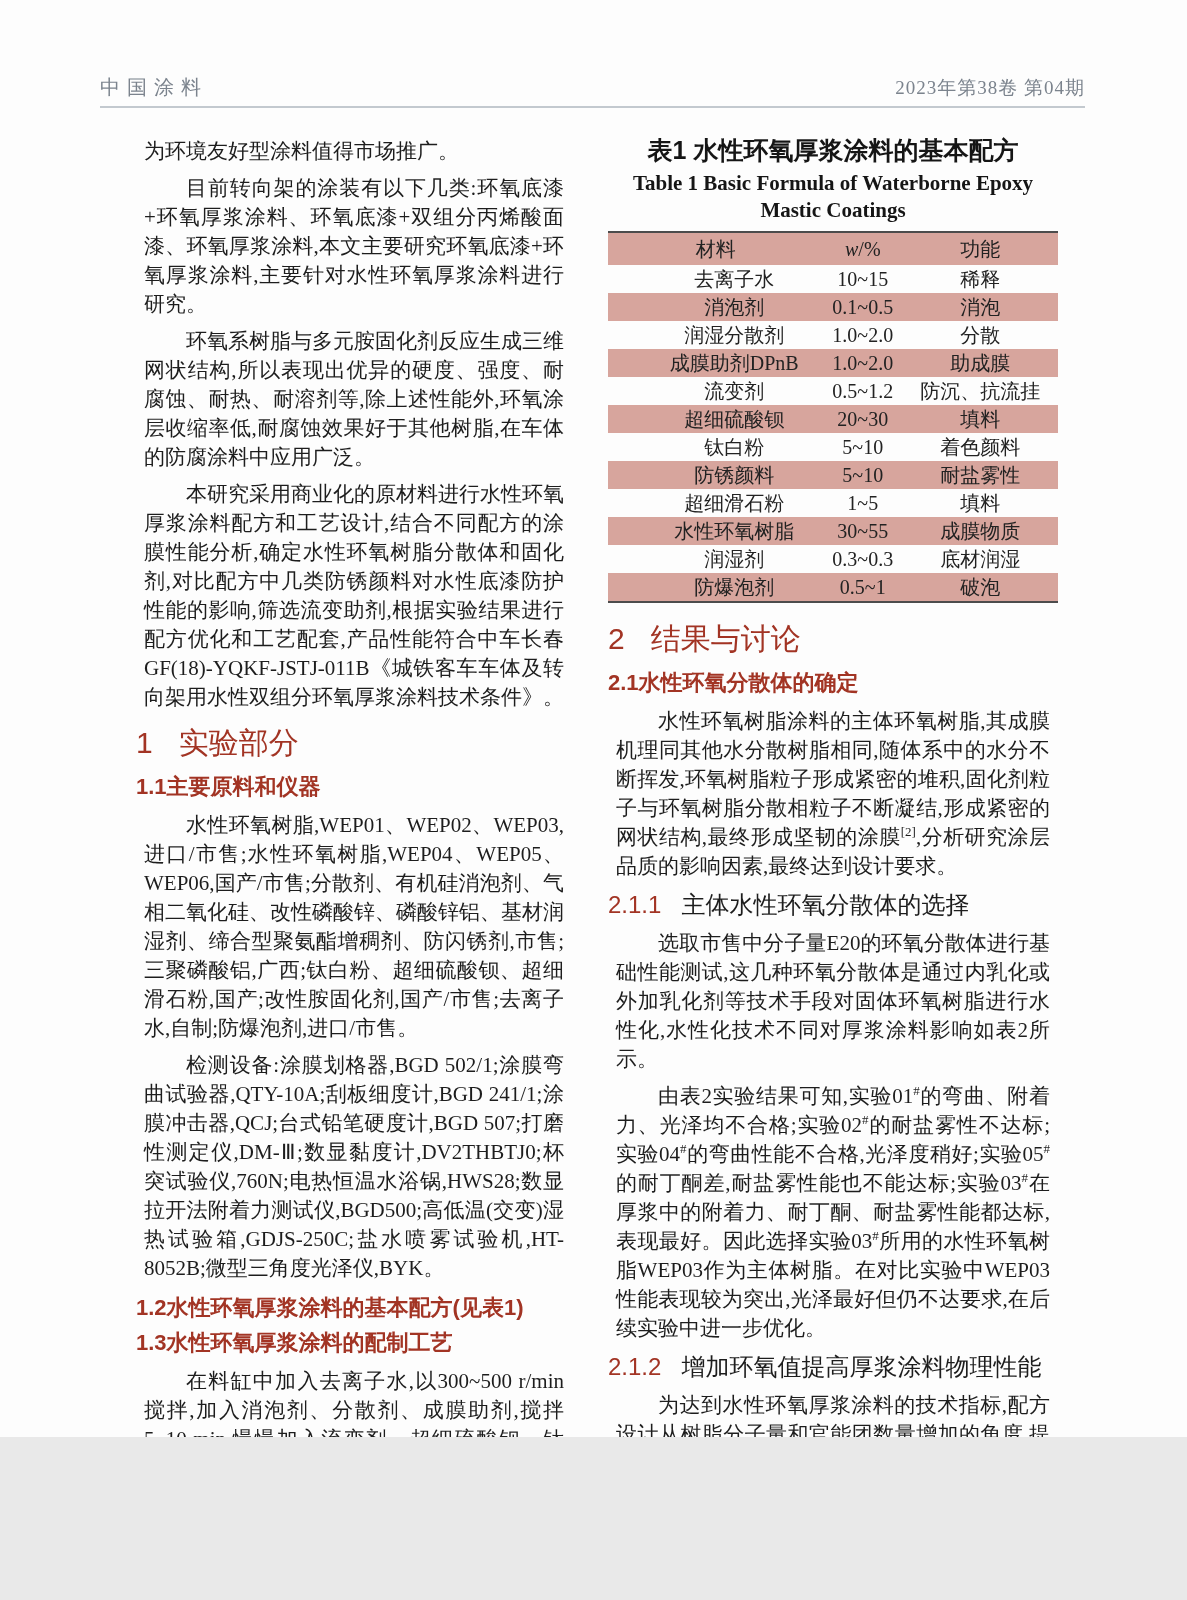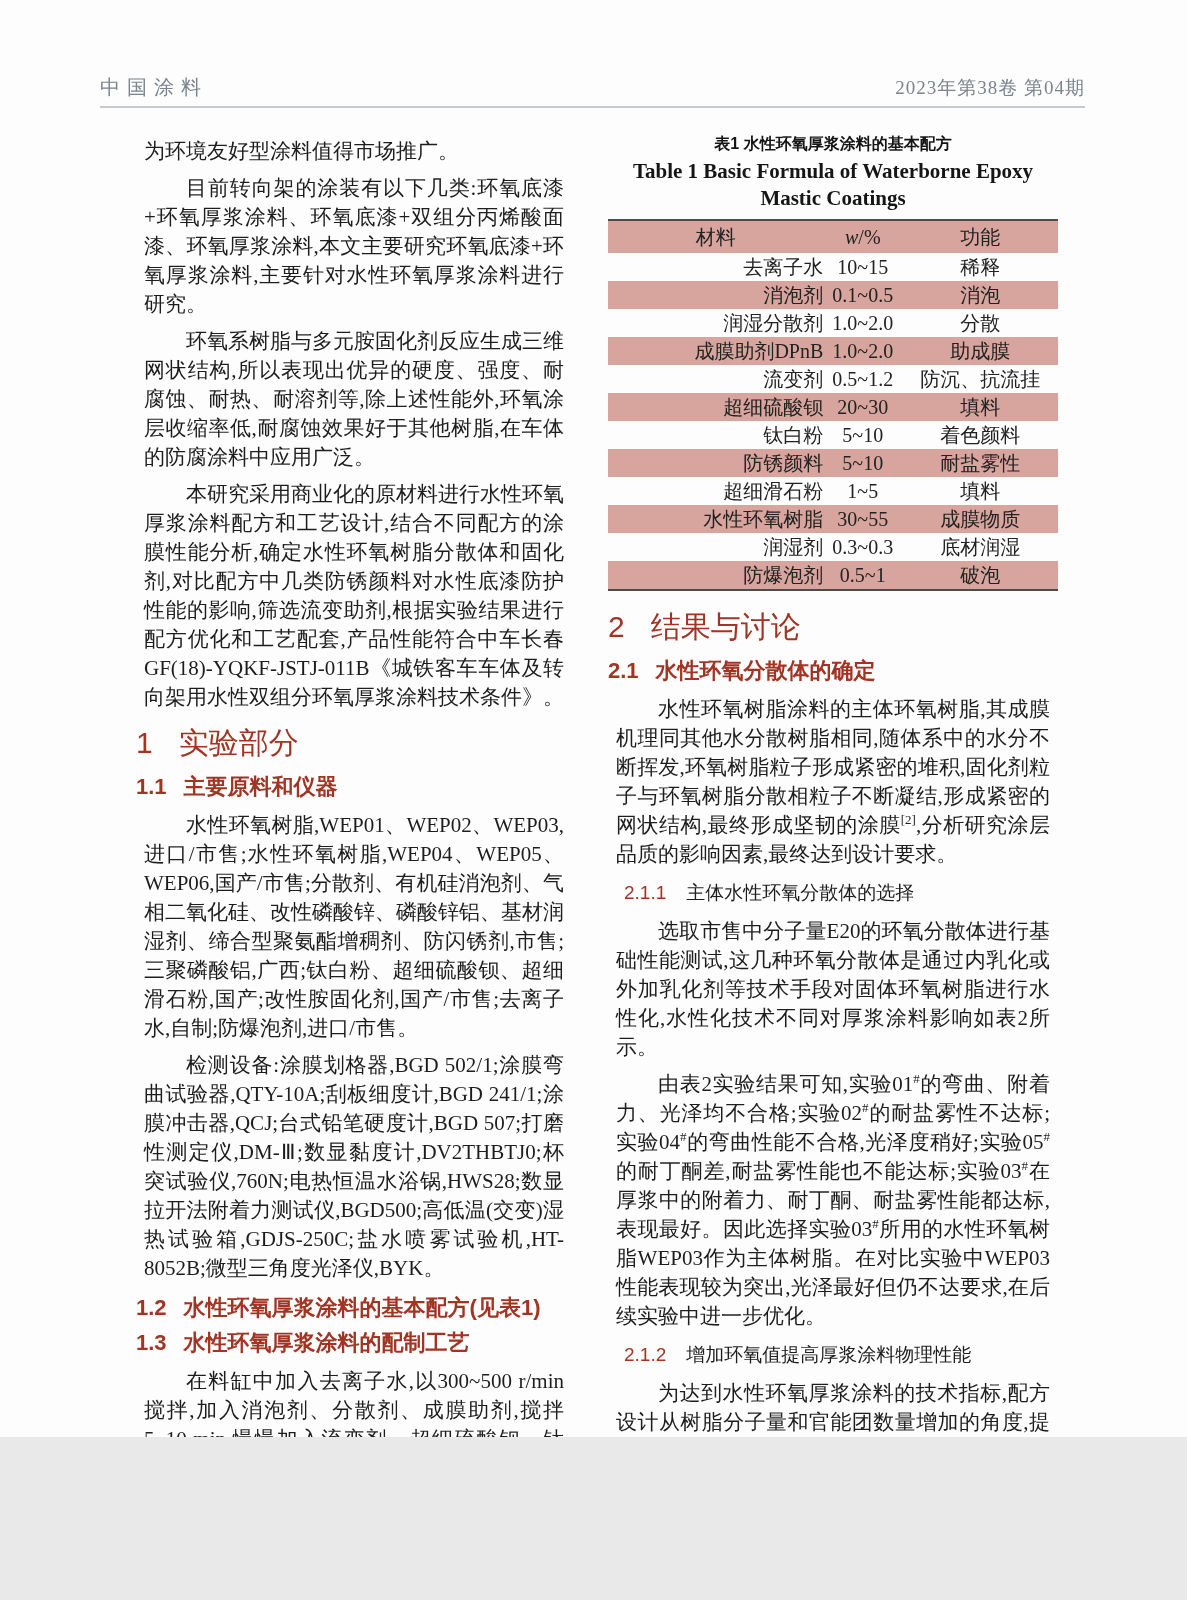--- a/index.html
+++ b/index.html
@@ -23,41 +23,41 @@
   .col-right{left:608px;width:450px;}
   p{margin:8px;font-size:21px;line-height:29px;text-indent:2em;}
   p.pc{text-indent:0;}
   sup{font-size:0.62em;line-height:0;vertical-align:super;}
   
   .hd{font-family:"Liberation Sans",sans-serif;color:var(--accent_red,#a23424);}
   .hd .hd-num{flex:none;}
   .h1{font-size:30px;font-weight:400;line-height:40px;margin:11px 0 7px;}
   .h1 .hd-num{margin-right:26px;}
   .h2{font-size:22px;font-weight:700;line-height:33px;margin:2px 0;}
-  .h2 .hd-num{margin-right:17px;}
-  .h3{font-size:19px;font-weight:400;line-height:32px;margin:1px 16px;}
+  .h2 .hd-num{}
+  .h3{font-size:24px;font-weight:400;line-height:32px;margin:1px 0;}
   .h3 .hd-num{color:var(--accent_red,#a23424);margin-right:20px;}
   .h3 .hd-title{color:#1d1d1d;font-family:"Liberation Serif",serif;}
   
   .tbl-caption-zh{
     text-align:center;font-family:"Liberation Sans",sans-serif;font-weight:700;
-    font-size:16px;color:#151515;margin:5px 0 3px;text-indent:0;
+    font-size:25px;color:#151515;margin:5px 0 3px;text-indent:0;
   }
   .tbl-caption-en{
     text-align:center;font-family:"Liberation Serif",serif;font-weight:700;
     font-size:21px;line-height:27px;color:#151515;margin:0 0 7px;text-indent:0;
   }
   table.formula{
     width:100%;border-collapse:collapse;
     border-top:2px solid #4c4c4c;border-bottom:2px solid #4c4c4c;
     font-size:20px;color:#222;margin-bottom:16px;
   }
   table.formula th{font-weight:400;height:30px;text-align:center;}
   table.formula td{height:28px;text-align:center;padding:0;}
-  table.formula td:first-child{text-align:right;padding-left:37px;}
+  table.formula td:first-child{text-align:center;padding-left:37px;}
   table.formula thead tr{background:var(--table_pink,#d7a59d);margin-top:29px;}
   table.formula tbody tr.stripe{background:var(--table_pink,#d7a59d);margin-top:32px;}
   .after-table{margin-top:14px;}
   
   .page-footer{position:absolute;left:127px;top:1497px;display:flex;align-items:flex-start;}
   .pagenum{font-size:27px;color:#44688f;margin-top:9px;margin-right:11px;}
   .vbar{width:4px;height:47px;background:var(--footer_navy,#1d3c5e);margin-right:10px;}
   .sec-zh{display:block;font-family:"Liberation Sans",sans-serif;font-weight:700;
     font-size:23px;color:#45566b;line-height:27px;margin-top:2px;}
   .sec-en{display:block;font-family:"Liberation Serif",serif;font-size:14px;

